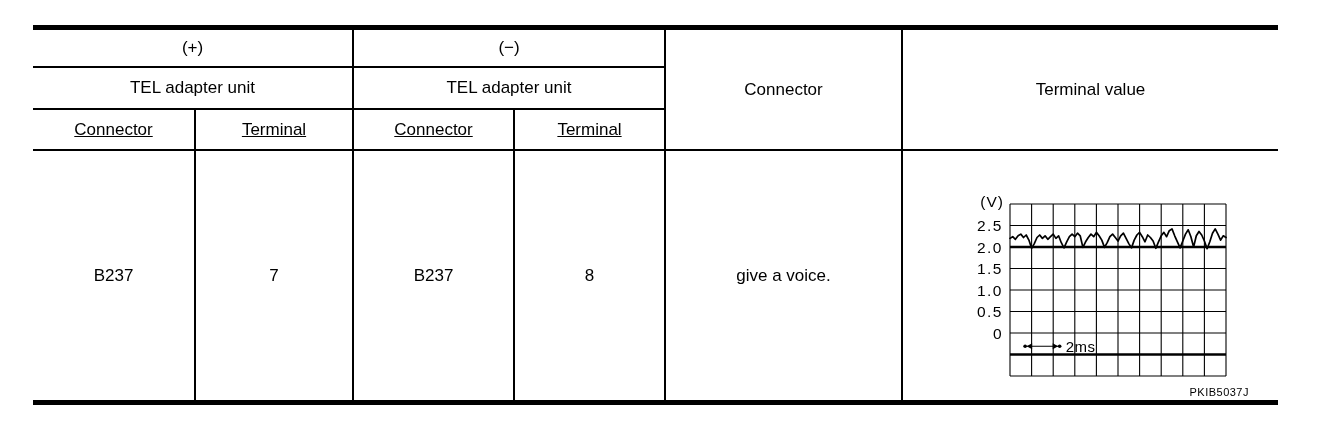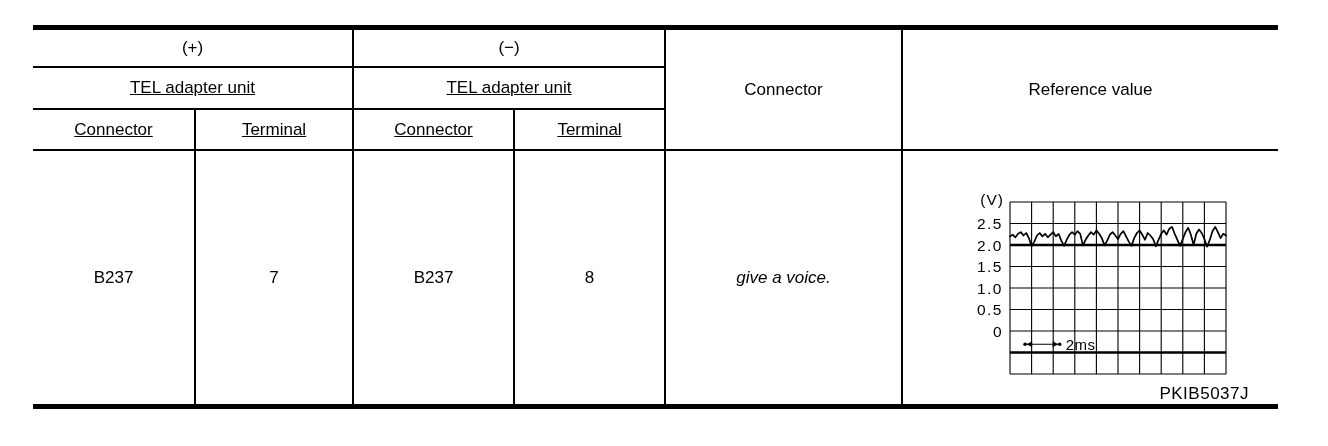--- a/index.html
+++ b/index.html
@@ -32,40 +32,39 @@
     border: 2px solid #000;
     text-align: center;
     vertical-align: middle;
     font-size: 17px;
     padding: 0;
     overflow: hidden;
   }
   td.no-l { border-left: none !important; }
   td.no-r { border-right: none !important; }
   tr.r1 td { border-top: none; height: 36px; }
-  tr.r2 td { height: 40px; text-decoration: underline; }
+  tr.r2 td { height: 40px; }
   tr.r3 td { height: 39px; text-decoration: underline; }
   tr.r4 td { border-bottom: none; height: 249px; }
   td.cond-cell {
     text-align: left;
     padding-left: 9px;
-    font-style: italic;
   }
   td.ref-cell {
     vertical-align: top;
     text-align: left;
   }
   .chart-wrap {
     margin: 37px 0 0 35px;
     width: 311px;
   }
   .fig-code {
     width: 311px;
     text-align: right;
-    font-size: 17px;
+    font-size: 11px;
     letter-spacing: 0.5px;
     margin-top: 1px;
     color: #000;
   }
   .osc-text {
     font-family: "Liberation Sans", sans-serif;
   }
 </style>
 </head>
 <body>
@@ -78,21 +77,21 @@
       <col style="width:161px">
       <col style="width:151px">
       <col style="width:237px">
       <col style="width:376px">
     </colgroup>
     <tbody>
       <tr class="r1">
         <td colspan="2" class="no-l">(+)</td>
         <td colspan="2">(−)</td>
         <td rowspan="3">Connector</td>
-        <td rowspan="3" class="no-r">Reference value</td>
+        <td rowspan="3" class="no-r">Terminal value</td>
       </tr>
       <tr class="r2">
         <td colspan="2" class="no-l">TEL adapter unit</td>
         <td colspan="2">TEL adapter unit</td>
       </tr>
       <tr class="r3">
         <td class="no-l">Connector</td>
         <td>Terminal</td>
         <td>Connector</td>
         <td>Terminal</td>

